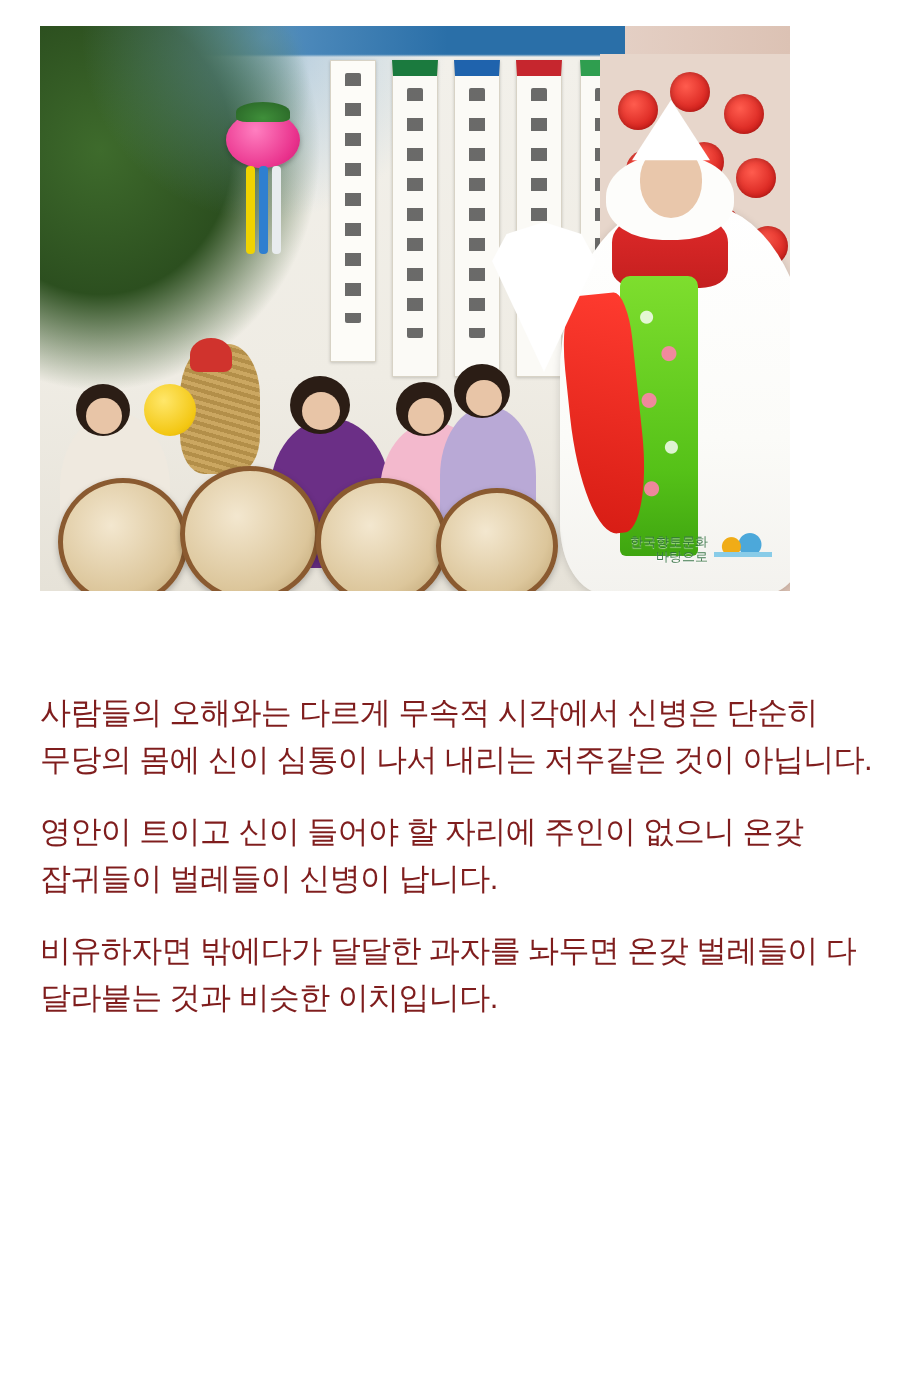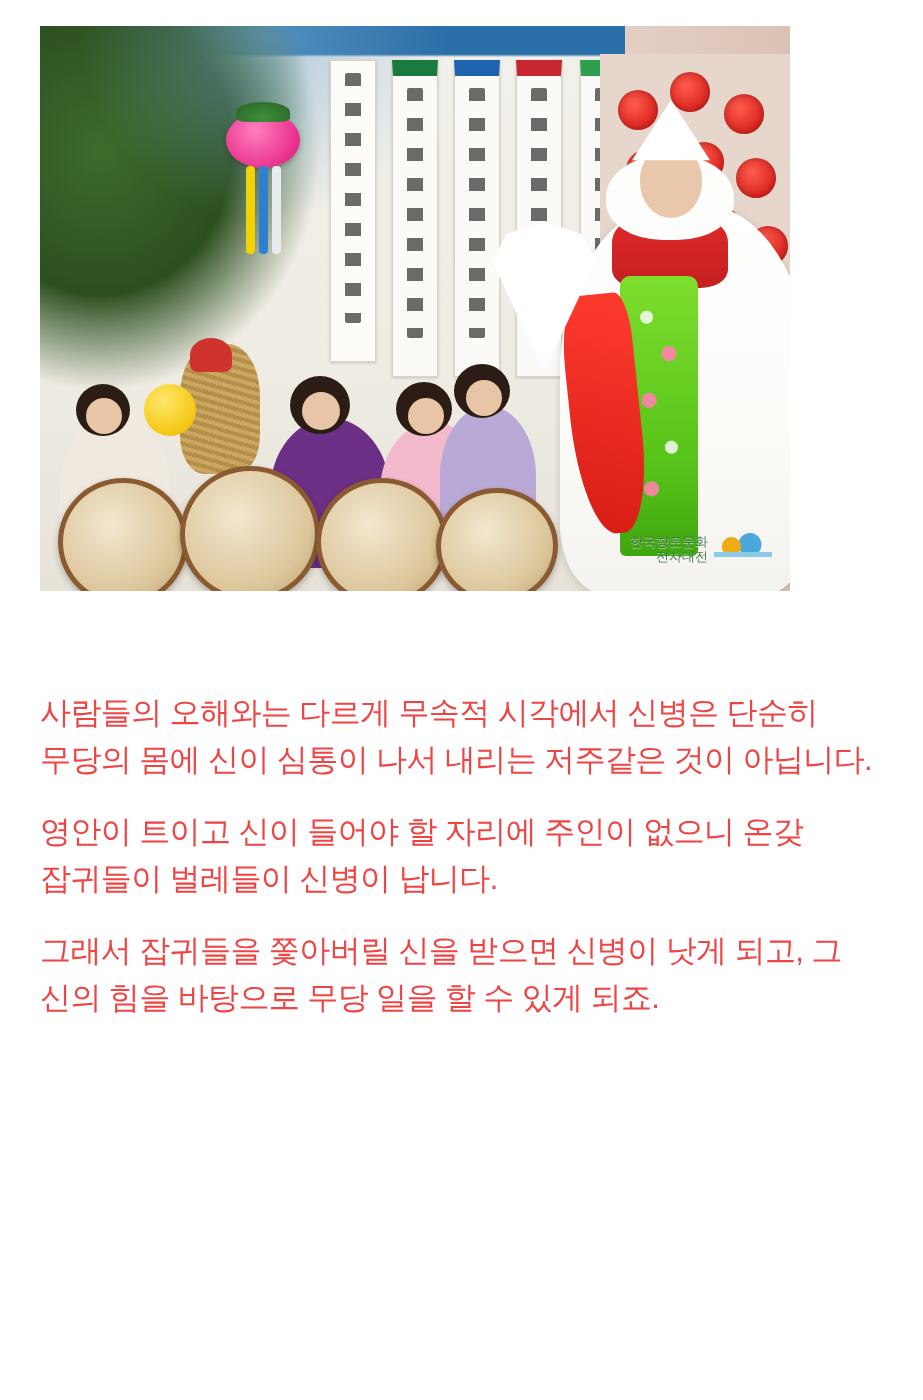--- a/index.html
+++ b/index.html
@@ -329,21 +329,21 @@
   .article {
     position: absolute;
     left: 40px;
     top: 690px;
     width: 846px;
   }
   .para {
     font-size: 31px;
     line-height: 1.50;
     letter-spacing: -0.6px;
-    color: #ef4444;
+    color: #7f1d1d;
     margin: 0 0 26px 0;
     word-break: keep-all;
     font-family: "Liberation Sans", sans-serif;
   }
   .para:last-child { margin-bottom: 0; }
 </style>
 </head>
 <body>
 
 <div class="page">
@@ -410,25 +410,25 @@
     <div class="d-face" style="left:782px; top:364px; width:38px; height:38px;"></div>
 
     <div class="drum" style="left:18px;  top:452px; width:120px; height:118px;"></div>
     <div class="drum" style="left:140px; top:440px; width:130px; height:126px;"></div>
     <div class="drum" style="left:276px; top:452px; width:122px; height:118px;"></div>
     <div class="drum" style="left:396px; top:462px; width:112px; height:106px;"></div>
 
     <div class="wm">
       <div class="wm-text">
         <div>한국향토문화</div>
-        <div>전자대전</div>
+        <div>바탕으로</div>
       </div>
       <div class="wm-mark"></div>
     </div>
   </div>
 
   <div class="article">
     <p class="para">사람들의 오해와는 다르게 무속적 시각에서 신병은 단순히 무당의 몸에 신이 심통이 나서 내리는 저주같은 것이 아닙니다.</p>
     <p class="para">영안이 트이고 신이 들어야 할 자리에 주인이 없으니 온갖 잡귀들이 벌레들이 신병이 납니다.</p>
-    <p class="para">그래서 잡귀들을 쫓아버릴 신을 받으면 신병이 낫게 되고, 그 신의 힘을 바탕으로 무당 일을 할 수 있게 되죠.</p>
+    <p class="para">비유하자면 밖에다가 달달한 과자를 놔두면 온갖 벌레들이 다 달라붙는 것과 비슷한 이치입니다.</p>
   </div>
 
 </div>
 
 </body></html>

